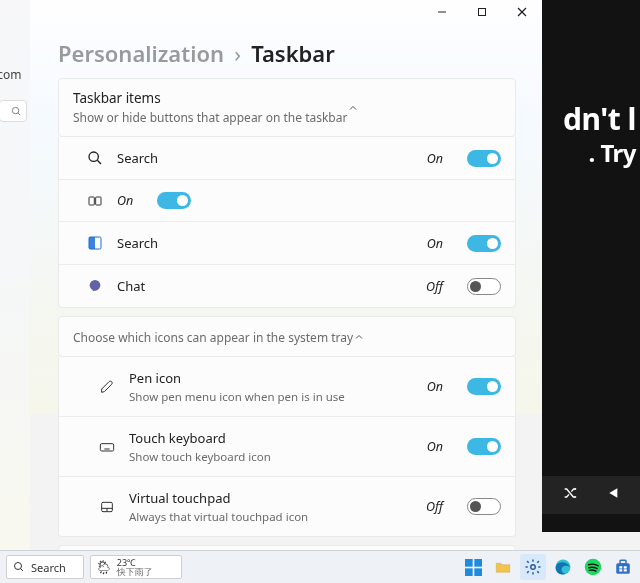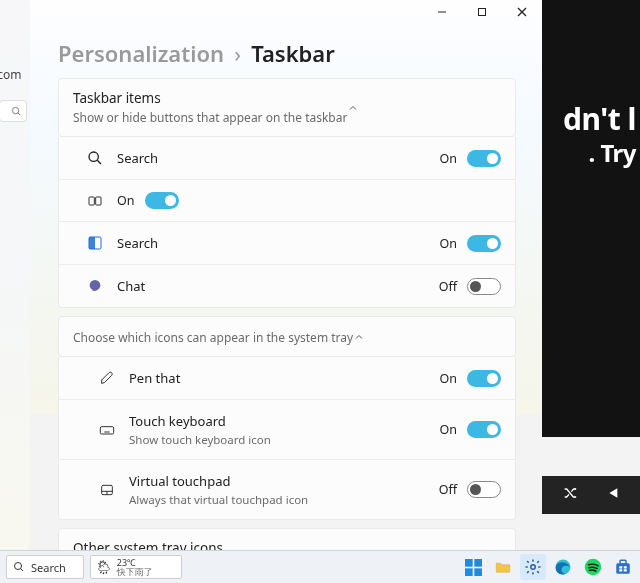--- a/index.html
+++ b/index.html
@@ -48,21 +48,21 @@
   border-bottom: 1px solid #ececec;
   padding: 12px 14px 12px 28px; display: flex; align-items: center; gap: 14px;
 }
 .item.indent2 { padding-left: 40px; }
 .item:last-of-type { border-radius: 0 0 4px 4px; border-bottom: 1px solid #e9e9e9; }
 .item-icon { width: 16px; height: 16px; color: #333; display: flex; align-items: center; justify-content: center; flex-shrink: 0; }
 .item-icon svg { width: 16px; height: 16px; }
 .item-main { flex: 1; }
 .item-title { font-size: 13px; color: #222; }
 .item-sub { font-size: 11.5px; color: #6b6b6b; margin-top: 2px; }
-.tog-wrap { display: flex; align-items: center; gap: 10px; }
+.tog-wrap { display: flex; align-items: center; gap: 24px; font-style: italic; }
 .tog-label { font-size: 12.5px; color: #222; }
 .toggle {
   width: 34px; height: 17px; border-radius: 9px; position: relative; cursor: pointer;
 }
 .toggle.on { background: #3db7e4; }
 .toggle.off { background: #fff; border: 1px solid #888; }
 .toggle .knob {
   position: absolute; width: 11px; height: 11px; border-radius: 50%; top: 3px;
 }
 .toggle.on .knob { background: #fff; right: 3px; }
@@ -70,21 +70,21 @@
 
 .gap { height: 8px; }
 
 .section-collapsed {
   background: #fcfcfd; border: 1px solid #e9e9e9; border-radius: 4px;
   padding: 10px 14px; display: flex; align-items: center; justify-content: space-between;
 }
 
 
 .dark {
-  position: absolute; left: 542px; top: 0; width: 98px; height: 437px;
+  position: absolute; left: 542px; top: 0; width: 98px; height: 532px;
   background: #121212; color: #fff;
 }
 .dark-text1 { position: absolute; right: 4px; top: 98px; font-size: 30px; font-weight: 700; letter-spacing: -0.5px; }
 .dark-text2 { position: absolute; right: 4px; top: 136px; font-size: 24px; font-weight: 700; letter-spacing: -0.5px; }
 .dark-ctrl { position: absolute; top: 476px; left: 0; width: 100%; height: 38px; background: #232323; display: flex; align-items: center; justify-content: center; gap: 26px; }
 .dark-ctrl svg { width: 16px; height: 16px; fill: #fff; }
 
 
 .taskbar {
   position: absolute; left: 0; top: 550px; width: 640px; height: 33px;
@@ -237,21 +237,22 @@
         </svg>
     </div>
 
     <div class="item indent2">
       <span class="item-icon">
           <svg viewBox="0 0 24 24" fill="none" stroke="#333" stroke-width="1.5">
             <path d="M4 20 L8 19 L19 8 C20 7 20 5 19 4 C18 3 16 3 15 4 L4 15 Z"></path>
           </svg>
         </span>
       <div class="item-main">
-        <div class="item-title">Pen that</div>
+        <div class="item-title">Pen icon</div>
+        <div class="item-sub">Show pen menu icon when pen is in use</div>
       </div>
       <div class="tog-wrap">
         <span class="tog-label">On</span>
         <div class="toggle on">
             <div class="knob"></div>
           </div>
       </div>
     </div>
 
     <div class="item indent2">

